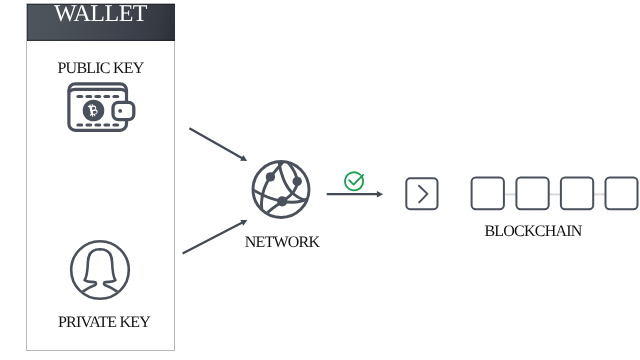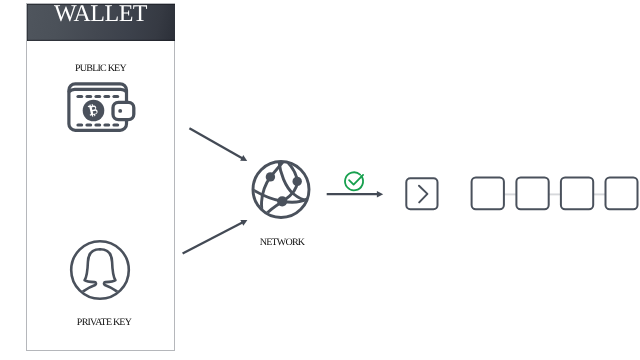--- a/index.html
+++ b/index.html
@@ -2,21 +2,21 @@
 <html><head>
 <meta charset="utf-8">
 <style>
   html,body{margin:0;padding:0;background:#ffffff;}
   body{width:640px;height:360px;overflow:hidden;
        font-family:"Liberation Serif",serif;position:relative;
        -webkit-font-smoothing:antialiased;text-rendering:geometricPrecision;}
   #stage{position:absolute;left:0;top:0;width:640px;height:360px;background:#fff;}
   .cap,[data-name="wallet-title"]{will-change:transform;}
   .abs{position:absolute;}
-  .cap{color:#111111;font-size:10px;letter-spacing:-0.78px;white-space:nowrap;line-height:16px;}
+  .cap{color:#111111;font-size:16px;letter-spacing:-0.78px;white-space:nowrap;line-height:16px;}
 </style>
 </head>
 <body>
 
 <div id="stage" data-name="diagram-canvas">
 
   <div class="abs" data-name="wallet-panel" style="left:26px;top:3px;width:149px;height:348px;border:1px solid #b5b7bb;box-sizing:border-box;background:#fff;"></div>
 
   <div class="abs" data-name="wallet-header-bar" style="left:26.5px;top:3.5px;width:148px;height:37px;
               background:linear-gradient(101deg,#4f555d 0%,#4b5159 22%,#434851 48%,#3c414b 70%,#363a43 87%,#2b2f38 100%);
@@ -24,20 +24,21 @@
 
   <div class="abs" data-name="wallet-title" style="left:26px;top:1px;width:149px;text-align:center;color:#ffffff;
               font-size:24px;line-height:26px;letter-spacing:-0.5px;">WALLET</div>
 
   <div class="abs cap" data-name="public-key-label" style="left:26px;top:60.8px;width:149px;text-align:center;">PUBLIC KEY</div>
 
   <div class="abs cap" data-name="private-key-label" style="left:26px;top:314.8px;width:156px;text-align:center;">PRIVATE KEY</div>
 
   <div class="abs cap" data-name="network-label" style="left:222px;top:235px;width:120px;text-align:center;">NETWORK</div>
 
+  <div class="abs cap" data-name="blockchain-label" style="left:473px;top:223.8px;width:120px;text-align:center;">BLOCKCHAIN</div>
 
   <svg class="abs" data-name="diagram-artwork" style="left:0;top:0;" width="640" height="360" viewBox="0 0 640 360">
     <defs>
       <clipPath id="personClip">
           <circle cx="100" cy="270" r="27.6"></circle>
         </clipPath>
       <clipPath id="globeClip">
           <circle cx="281" cy="189.5" r="26.9"></circle>
         </clipPath>
     </defs>

